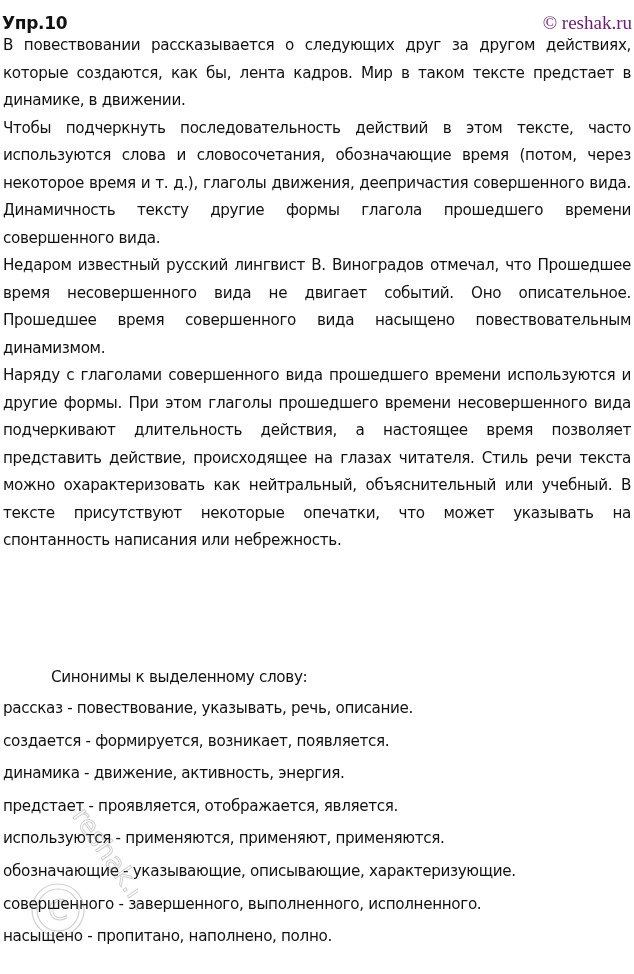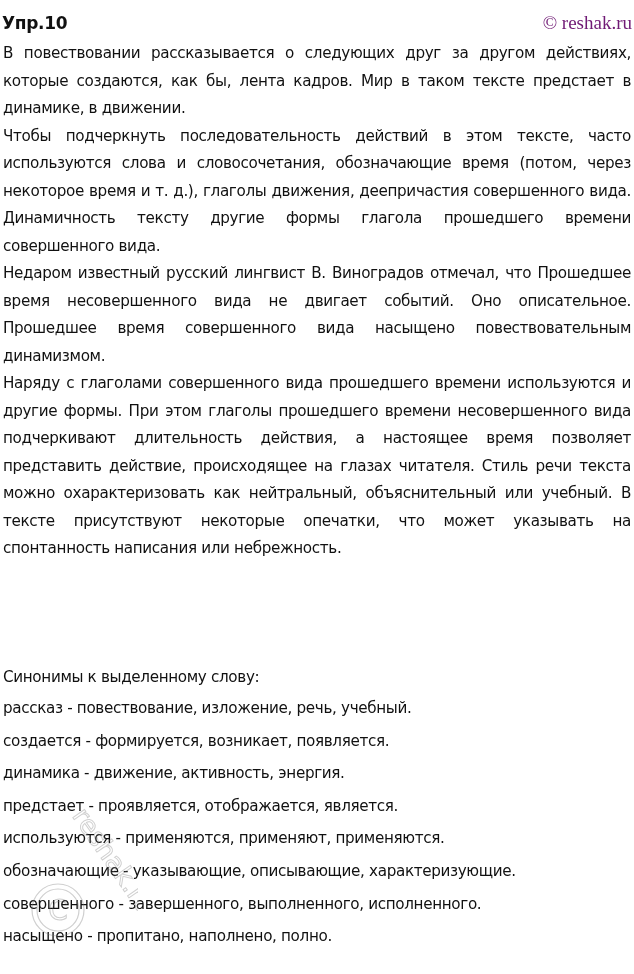--- a/index.html
+++ b/index.html
@@ -14,29 +14,29 @@
   .ex-title {
     position: absolute; left: 2px; top: 1px;
     font-family: "DejaVu Sans", sans-serif; font-weight: bold; font-size: 17px;
     letter-spacing: -0.3px;
   }
   .copyright {
     position: absolute; right: 2px; top: 0px;
     font-family: "Liberation Serif", serif; font-size: 19px; color: #701a75;
   }
   .body-text {
-    position: absolute; left: 3px; top: 40px; width: 628px;
+    position: absolute; left: 3px; top: 32px; width: 628px;
     font-size: 15.2px; line-height: 27.5px; letter-spacing: -0.35px;
   }
   .para { margin: 0; text-align: justify; }
   .syn-block {
     position: absolute; left: 3px; top: 662px; width: 628px;
     font-size: 15.2px; letter-spacing: -0.35px;
   }
-  .syn-heading { height: 30px; line-height: 30px; }
+  .syn-heading { height: 30px; line-height: 30px; margin-left: 48px; }
   .syn-line { height: 32.6px; line-height: 32.6px; white-space: nowrap; }
   .watermark {
     position: absolute; left: 18px; top: 800px; width: 120px; height: 170px;
     pointer-events: none; opacity: 0.35;
   }
 </style>
 </head>
 <body>
 
 <div class="header">
@@ -46,21 +46,21 @@
 
 <div class="body-text">
   <p class="para">В повествовании рассказывается о следующих друг за другом действиях, которые создаются, как бы, лента кадров. Мир в таком тексте предстает в динамике, в движении.</p>
   <p class="para">Чтобы подчеркнуть последовательность действий в этом тексте, часто используются слова и словосочетания, обозначающие время (потом, через некоторое время и т. д.), глаголы движения, деепричастия совершенного вида. Динамичность тексту другие формы глагола прошедшего времени совершенного вида.</p>
   <p class="para">Недаром известный русский лингвист В. Виноградов отмечал, что Прошедшее время несовершенного вида не двигает событий. Оно описательное. Прошедшее время совершенного вида насыщено повествовательным динамизмом.</p>
   <p class="para">Наряду с глаголами совершенного вида прошедшего времени используются и другие формы. При этом глаголы прошедшего времени несовершенного вида подчеркивают длительность действия, а настоящее время позволяет представить действие, происходящее на глазах читателя. Стиль речи текста можно охарактеризовать как нейтральный, объяснительный или учебный. В тексте присутствуют некоторые опечатки, что может указывать на спонтанность написания или небрежность.</p>
 </div>
 
 <div class="syn-block">
   <div class="syn-heading">Синонимы к выделенному слову:</div>
-  <div class="syn-line">рассказ - повествование, изложение, речь, учебный.</div>
+  <div class="syn-line">рассказ - повествование, указывать, речь, описание.</div>
   <div class="syn-line">создается - формируется, возникает, появляется.</div>
   <div class="syn-line">динамика - движение, активность, энергия.</div>
   <div class="syn-line">предстает - проявляется, отображается, является.</div>
   <div class="syn-line">используются - применяются, применяют, применяются.</div>
   <div class="syn-line">обозначающие - указывающие, описывающие, характеризующие.</div>
   <div class="syn-line">совершенного - завершенного, выполненного, исполненного.</div>
   <div class="syn-line">насыщено - пропитано, наполнено, полно.</div>
 </div>
 
 <div class="watermark">

